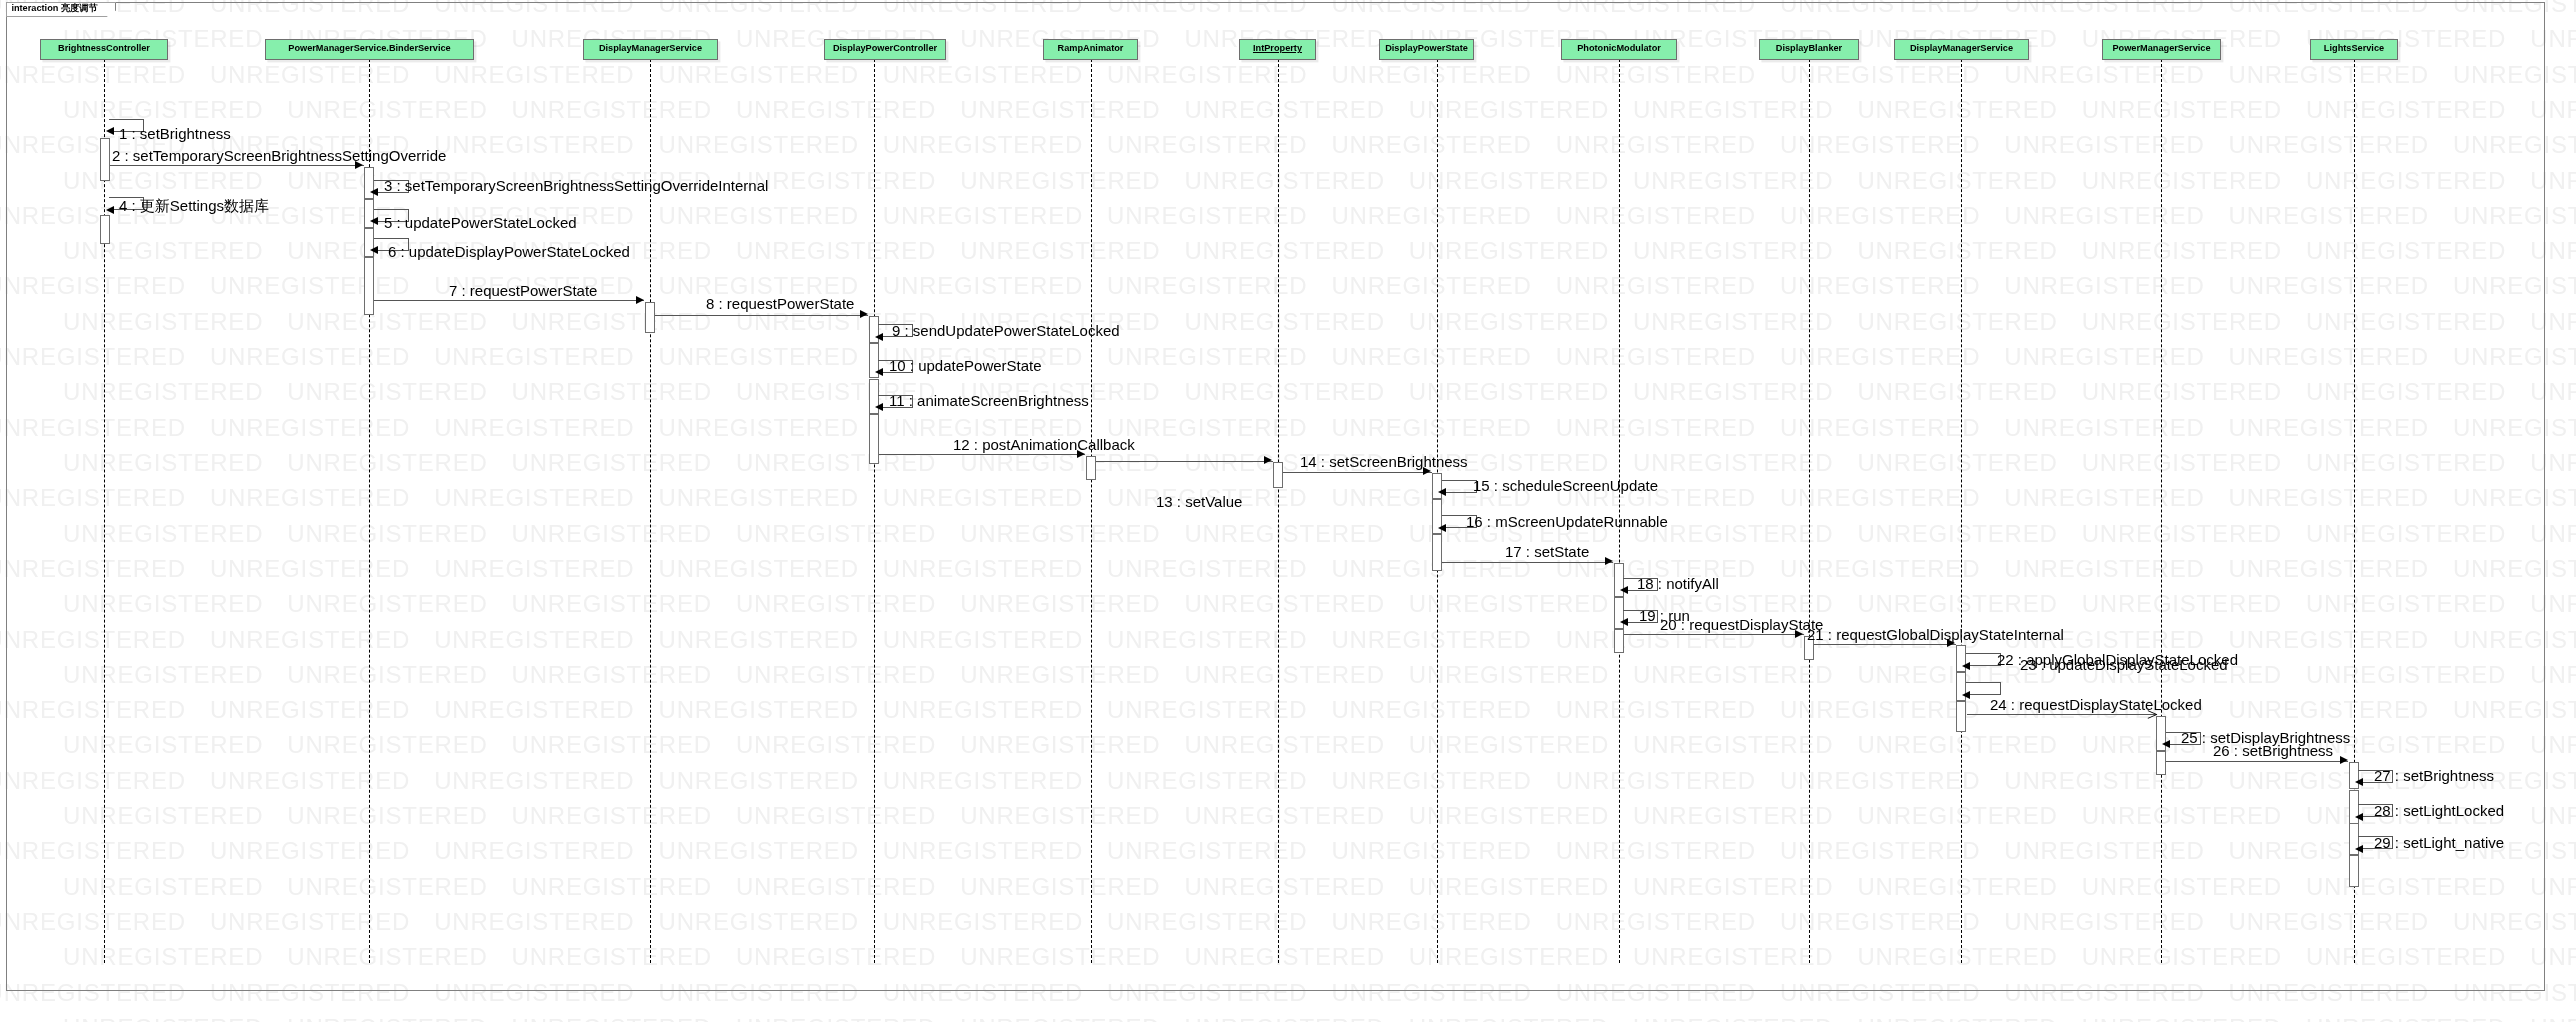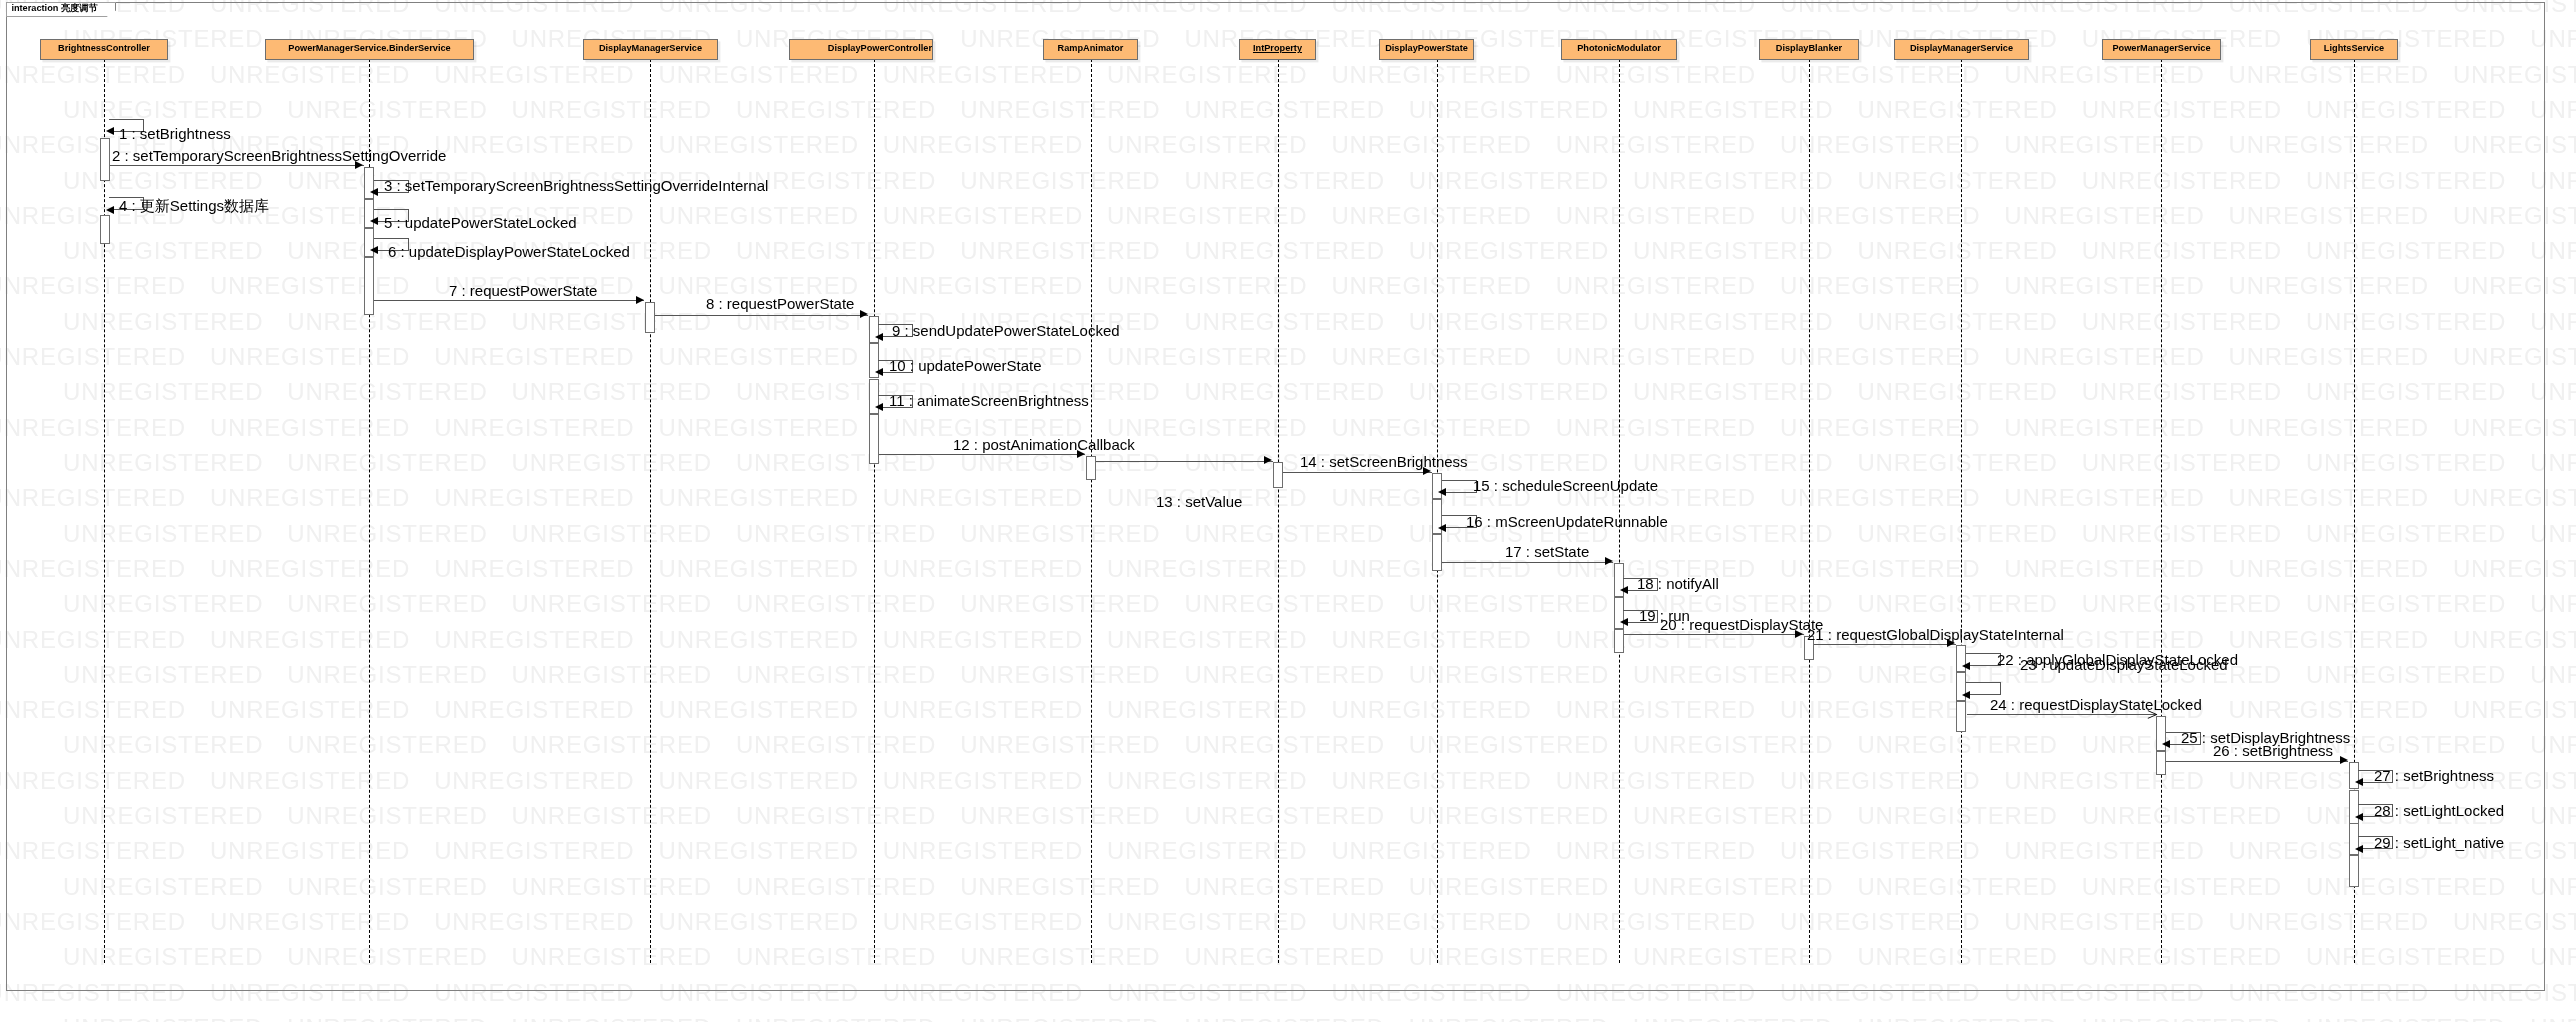--- a/index.html
+++ b/index.html
@@ -67,21 +67,21 @@
     z-index: 4;
     white-space: nowrap;
     clip-path: polygon(0 0, 100% 0, 100% 55%, calc(100% - 9.6px) 100%, 0 100%);
   }
 
   
   .participant {
     position: absolute;
     box-sizing: border-box;
     border: 1.6px solid #6e6e6e;
-    background: #fdba74;
+    background: #86efac;
     color: #000000;
     font-size: 9.2px;
     font-weight: bold;
     text-align: center;
     line-height: 17.7px;
     height: 21px;
     z-index: 6;
     white-space: nowrap;
     box-shadow: 2.4px 2.4px 0 rgba(0,0,0,0.08);
   }
@@ -197,21 +197,21 @@
       <div class="wm-row" style="top: 1016px; left: 63px;"><span>UNREGISTERED</span><span>UNREGISTERED</span><span>UNREGISTERED</span><span>UNREGISTERED</span><span>UNREGISTERED</span><span>UNREGISTERED</span><span>UNREGISTERED</span><span>UNREGISTERED</span><span>UNREGISTERED</span><span>UNREGISTERED</span><span>UNREGISTERED</span><span>UNREGISTERED</span></div>
     </div>
 
   <div id="frame"></div>
   <div id="frame-label">interaction 亮度调节</div>
 
   <div id="participants-layer">
       <div class="participant" style="left: 40px; top: 39px; width: 128px;"><span>BrightnessController</span></div>
       <div class="participant" style="left: 265px; top: 39px; width: 209px;"><span>PowerManagerService.BinderService</span></div>
       <div class="participant" style="left: 583px; top: 39px; width: 135px;"><span>DisplayManagerService</span></div>
-      <div class="participant" style="left: 789px; top: 39px; width: 144px; text-align: right;"><span>DisplayPowerController</span></div>
+      <div class="participant" style="left: 824px; top: 39px; width: 122px;"><span>DisplayPowerController</span></div>
       <div class="participant" style="left: 1043px; top: 39px; width: 95px;"><span>RampAnimator</span></div>
       <div class="participant" style="left: 1239px; top: 39px; width: 77px; text-decoration: underline;"><span>IntProperty</span></div>
       <div class="participant" style="left: 1379px; top: 39px; width: 95px;"><span>DisplayPowerState</span></div>
       <div class="participant" style="left: 1561px; top: 39px; width: 116px;"><span>PhotonicModulator</span></div>
       <div class="participant" style="left: 1759px; top: 39px; width: 100px;"><span>DisplayBlanker</span></div>
       <div class="participant" style="left: 1894px; top: 39px; width: 135px;"><span>DisplayManagerService</span></div>
       <div class="participant" style="left: 2102px; top: 39px; width: 119px;"><span>PowerManagerService</span></div>
       <div class="participant" style="left: 2310px; top: 39px; width: 88px;"><span>LightsService</span></div>
     </div>
   <div id="lifelines-layer">

